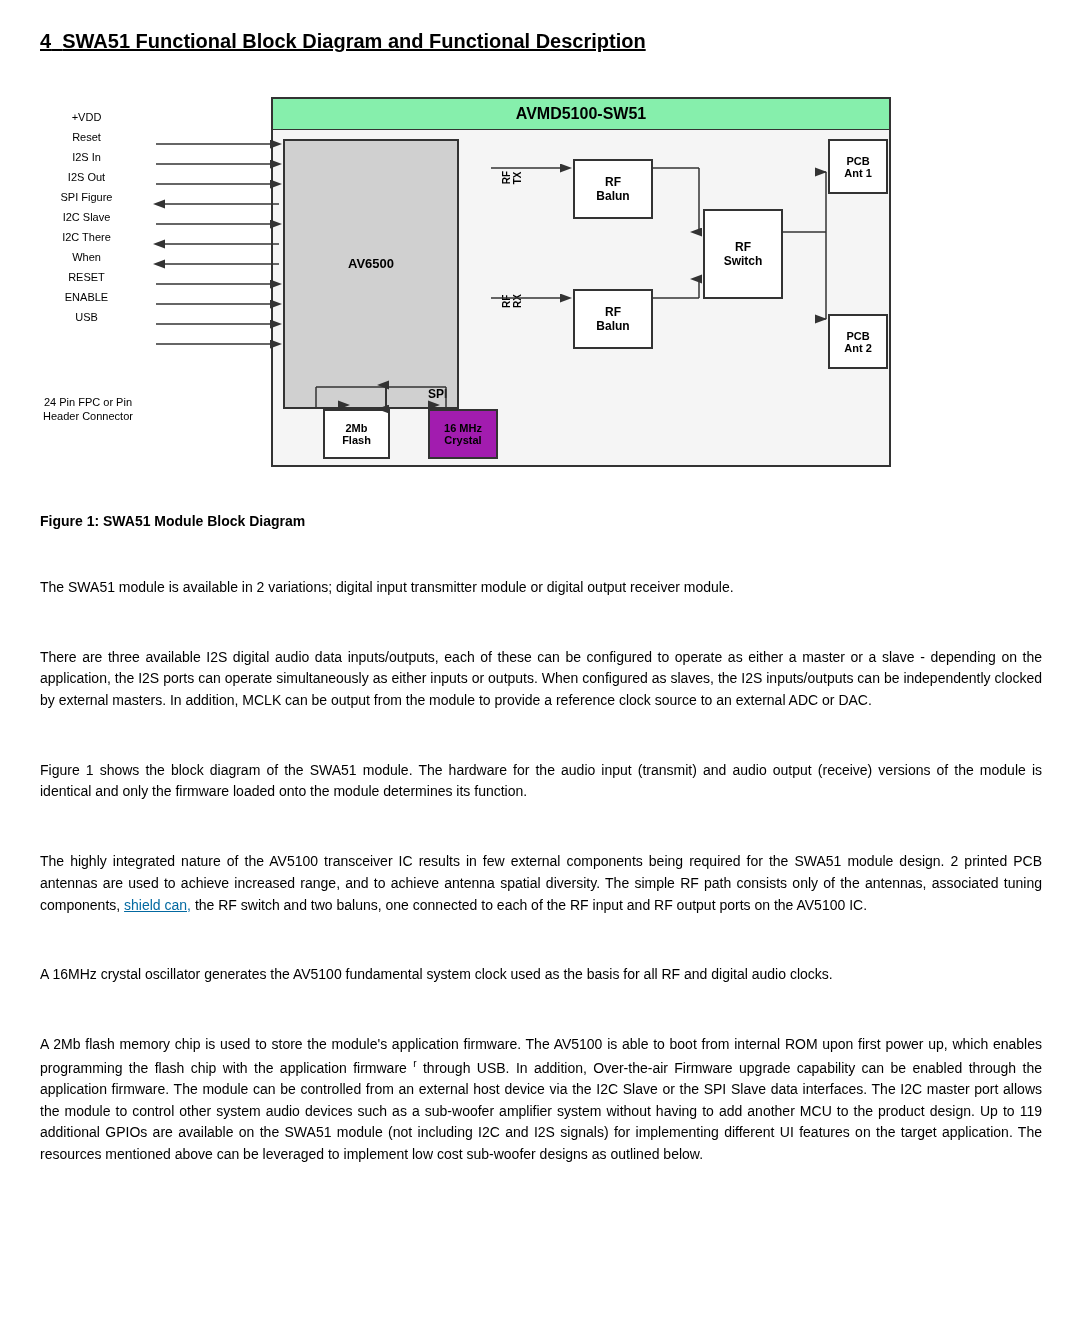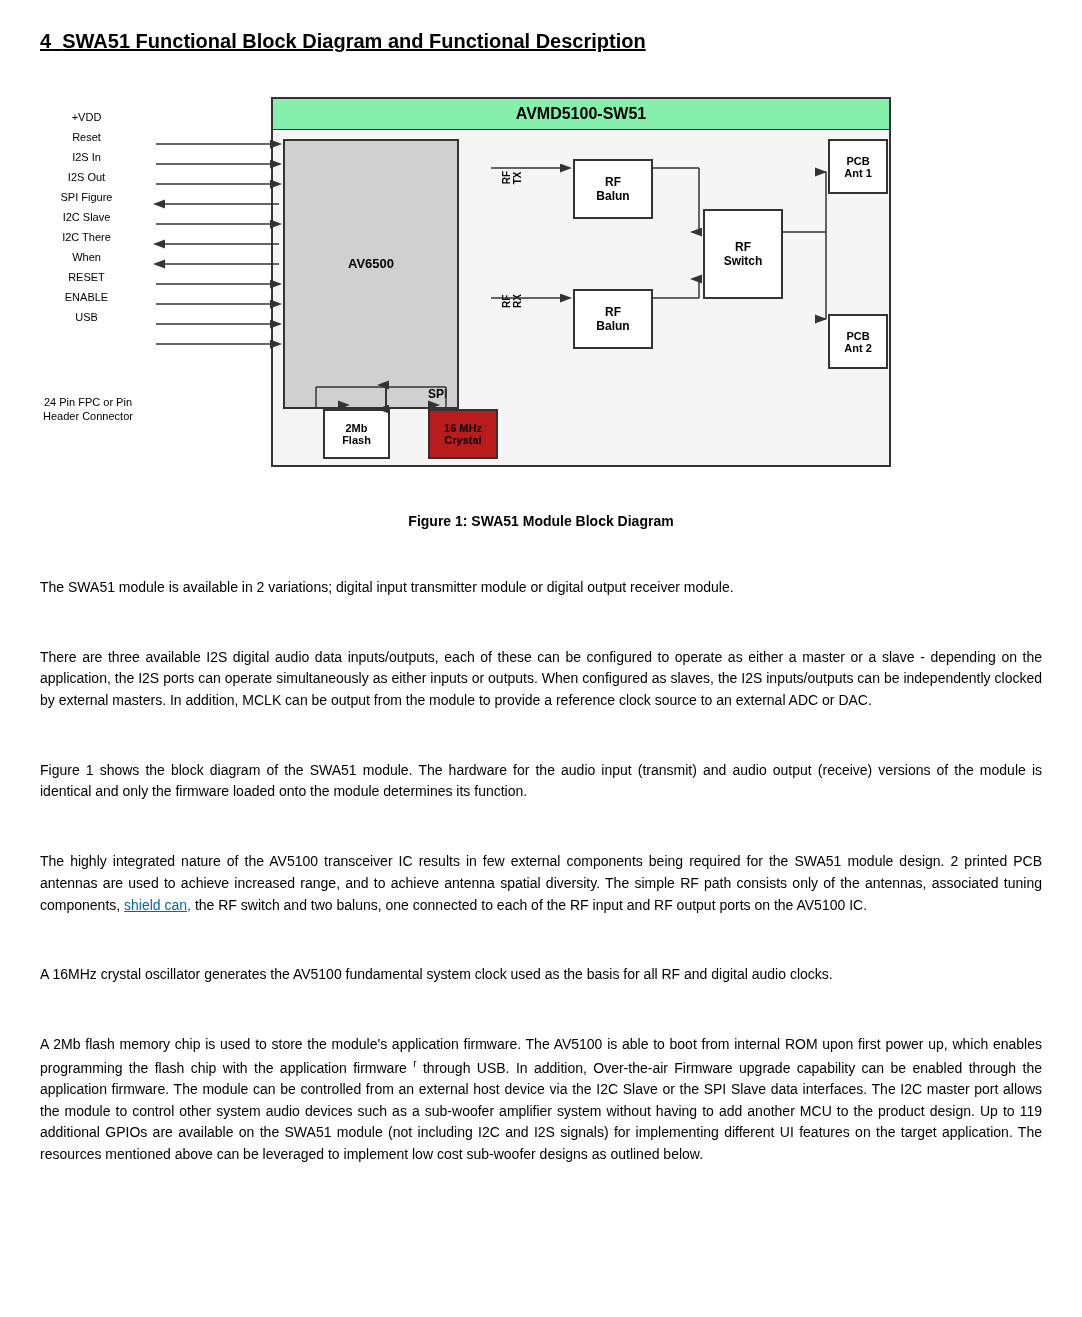--- a/index.html
+++ b/index.html
@@ -170,21 +170,21 @@
       font-weight: bold;
     }
 
     .crystal-box {
       position: absolute;
       left: 155px;
       top: 310px;
       width: 70px;
       height: 50px;
       border: 2px solid #333;
-      background: #b91c1c;
+      background: #a21caf;
       display: flex;
       align-items: center;
       justify-content: center;
       text-align: center;
       font-size: 11px;
       font-weight: bold;
     }
 
     
     .rftx-label {
@@ -247,21 +247,21 @@
       position: absolute;
       left: 0;
       top: 0;
       width: 780px;
       height: 420px;
       pointer-events: none;
     }
 
     
     .figure-caption {
-      text-align: center;
+      text-align: left;
       font-weight: bold;
       font-size: 14px;
       margin-bottom: 20px;
     }
 
     
     .body-text {
       font-size: 14px;
       line-height: 1.55;
       margin-bottom: 14px;

